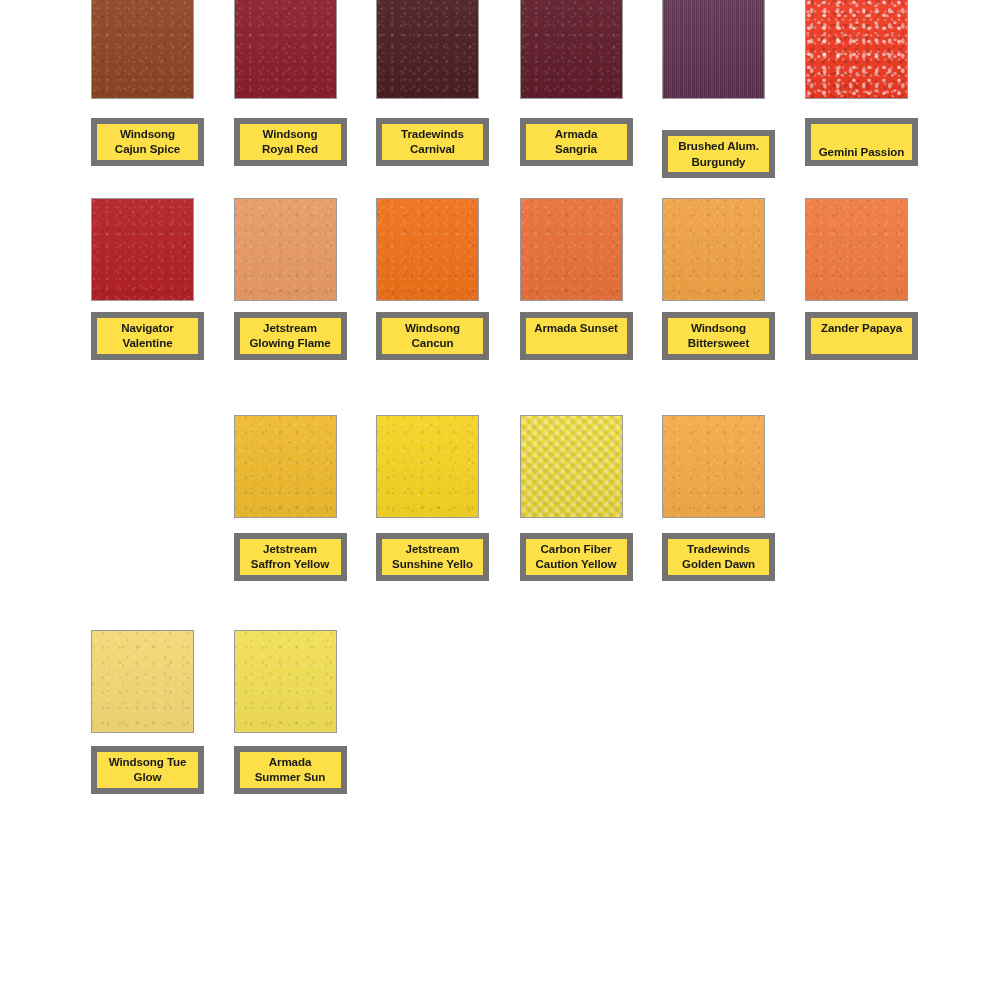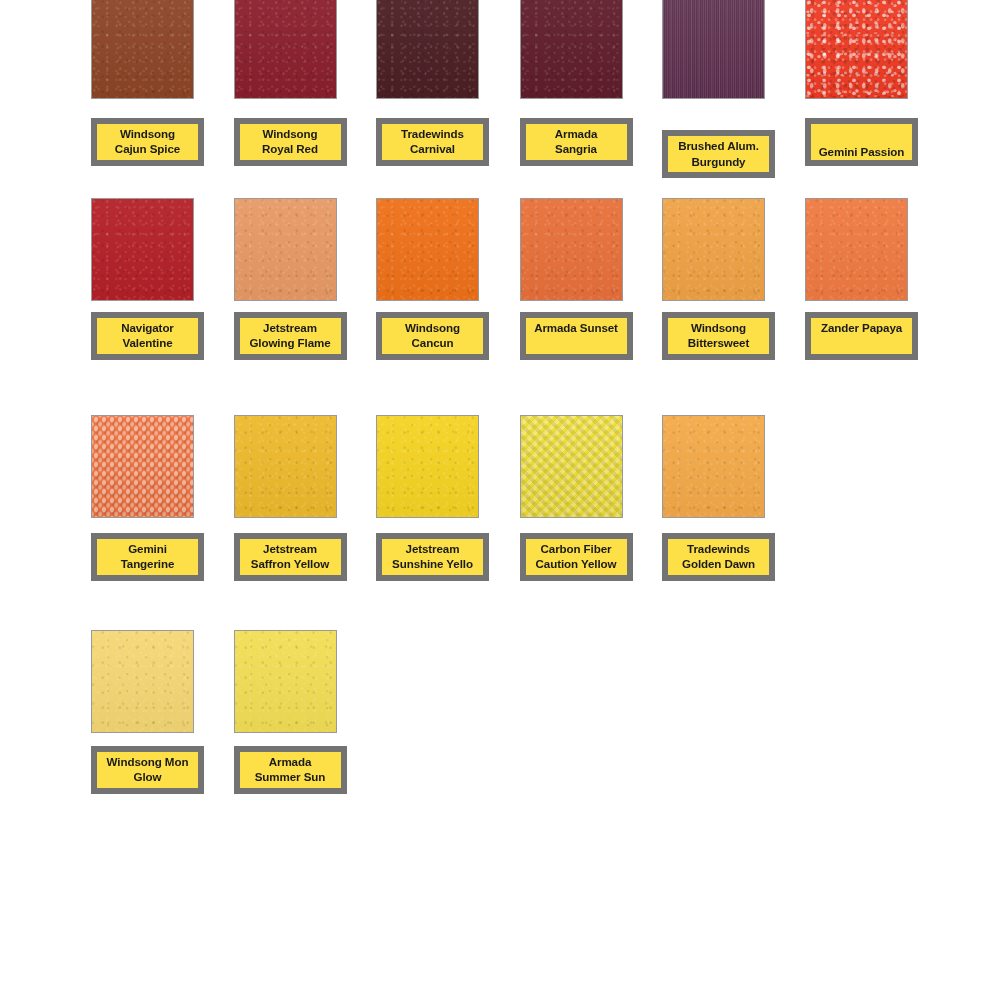--- a/index.html
+++ b/index.html
@@ -283,30 +283,20 @@
     </div>
     <div class="swatch-cell" style="left: 805px; top: 0px; height: 1000px;">
       <div class="chip" title="Zander Papaya" style="background: rgb(240, 122, 65); top: 197.5px; height: 101px;">
         <div class="tex tex-leather"></div>
         <div class="sheen"></div>
       </div>
       <div class="label-box" style="top: 311.5px;">
         <span class="label-text">Zander Papaya</span>
       </div>
     </div>
-    <div class="swatch-cell" style="left: 91px; top: 0px; height: 1000px;">
-      <div class="chip" title="Gemini Tangerine" style="background: rgb(238, 111, 60); top: 414.5px; height: 101px;">
-        <div class="tex tex-pebble"></div>
-        <div class="sheen"></div>
-      </div>
-      <div class="label-box" style="top: 532.5px;">
-        <span class="label-text">Gemini
-Tangerine</span>
-      </div>
-    </div>
     <div class="swatch-cell" style="left: 233.5px; top: 0px; height: 1000px;">
       <div class="chip" title="Jetstream Saffron Yellow" style="background: rgb(238, 185, 44); top: 414.5px; height: 101px;">
         <div class="tex tex-leather"></div>
         <div class="sheen"></div>
       </div>
       <div class="label-box" style="top: 532.5px;">
         <span class="label-text">Jetstream
 Saffron Yellow</span>
       </div>
     </div>
@@ -339,21 +329,21 @@
         <span class="label-text">Tradewinds
 Golden Dawn</span>
       </div>
     </div>
     <div class="swatch-cell" style="left: 91px; top: 0px; height: 1000px;">
       <div class="chip" title="Windsong Sun Glow" style="background: rgb(245, 215, 115); top: 629.5px; height: 101px;">
         <div class="tex tex-leather"></div>
         <div class="sheen"></div>
       </div>
       <div class="label-box" style="top: 745.5px;">
-        <span class="label-text">Windsong Mon
+        <span class="label-text">Windsong Tue
 Glow</span>
       </div>
     </div>
     <div class="swatch-cell" style="left: 233.5px; top: 0px; height: 1000px;">
       <div class="chip" title="Armada Summer Sun" style="background: rgb(242, 222, 84); top: 629.5px; height: 101px;">
         <div class="tex tex-leather"></div>
         <div class="sheen"></div>
       </div>
       <div class="label-box" style="top: 745.5px;">
         <span class="label-text">Armada

